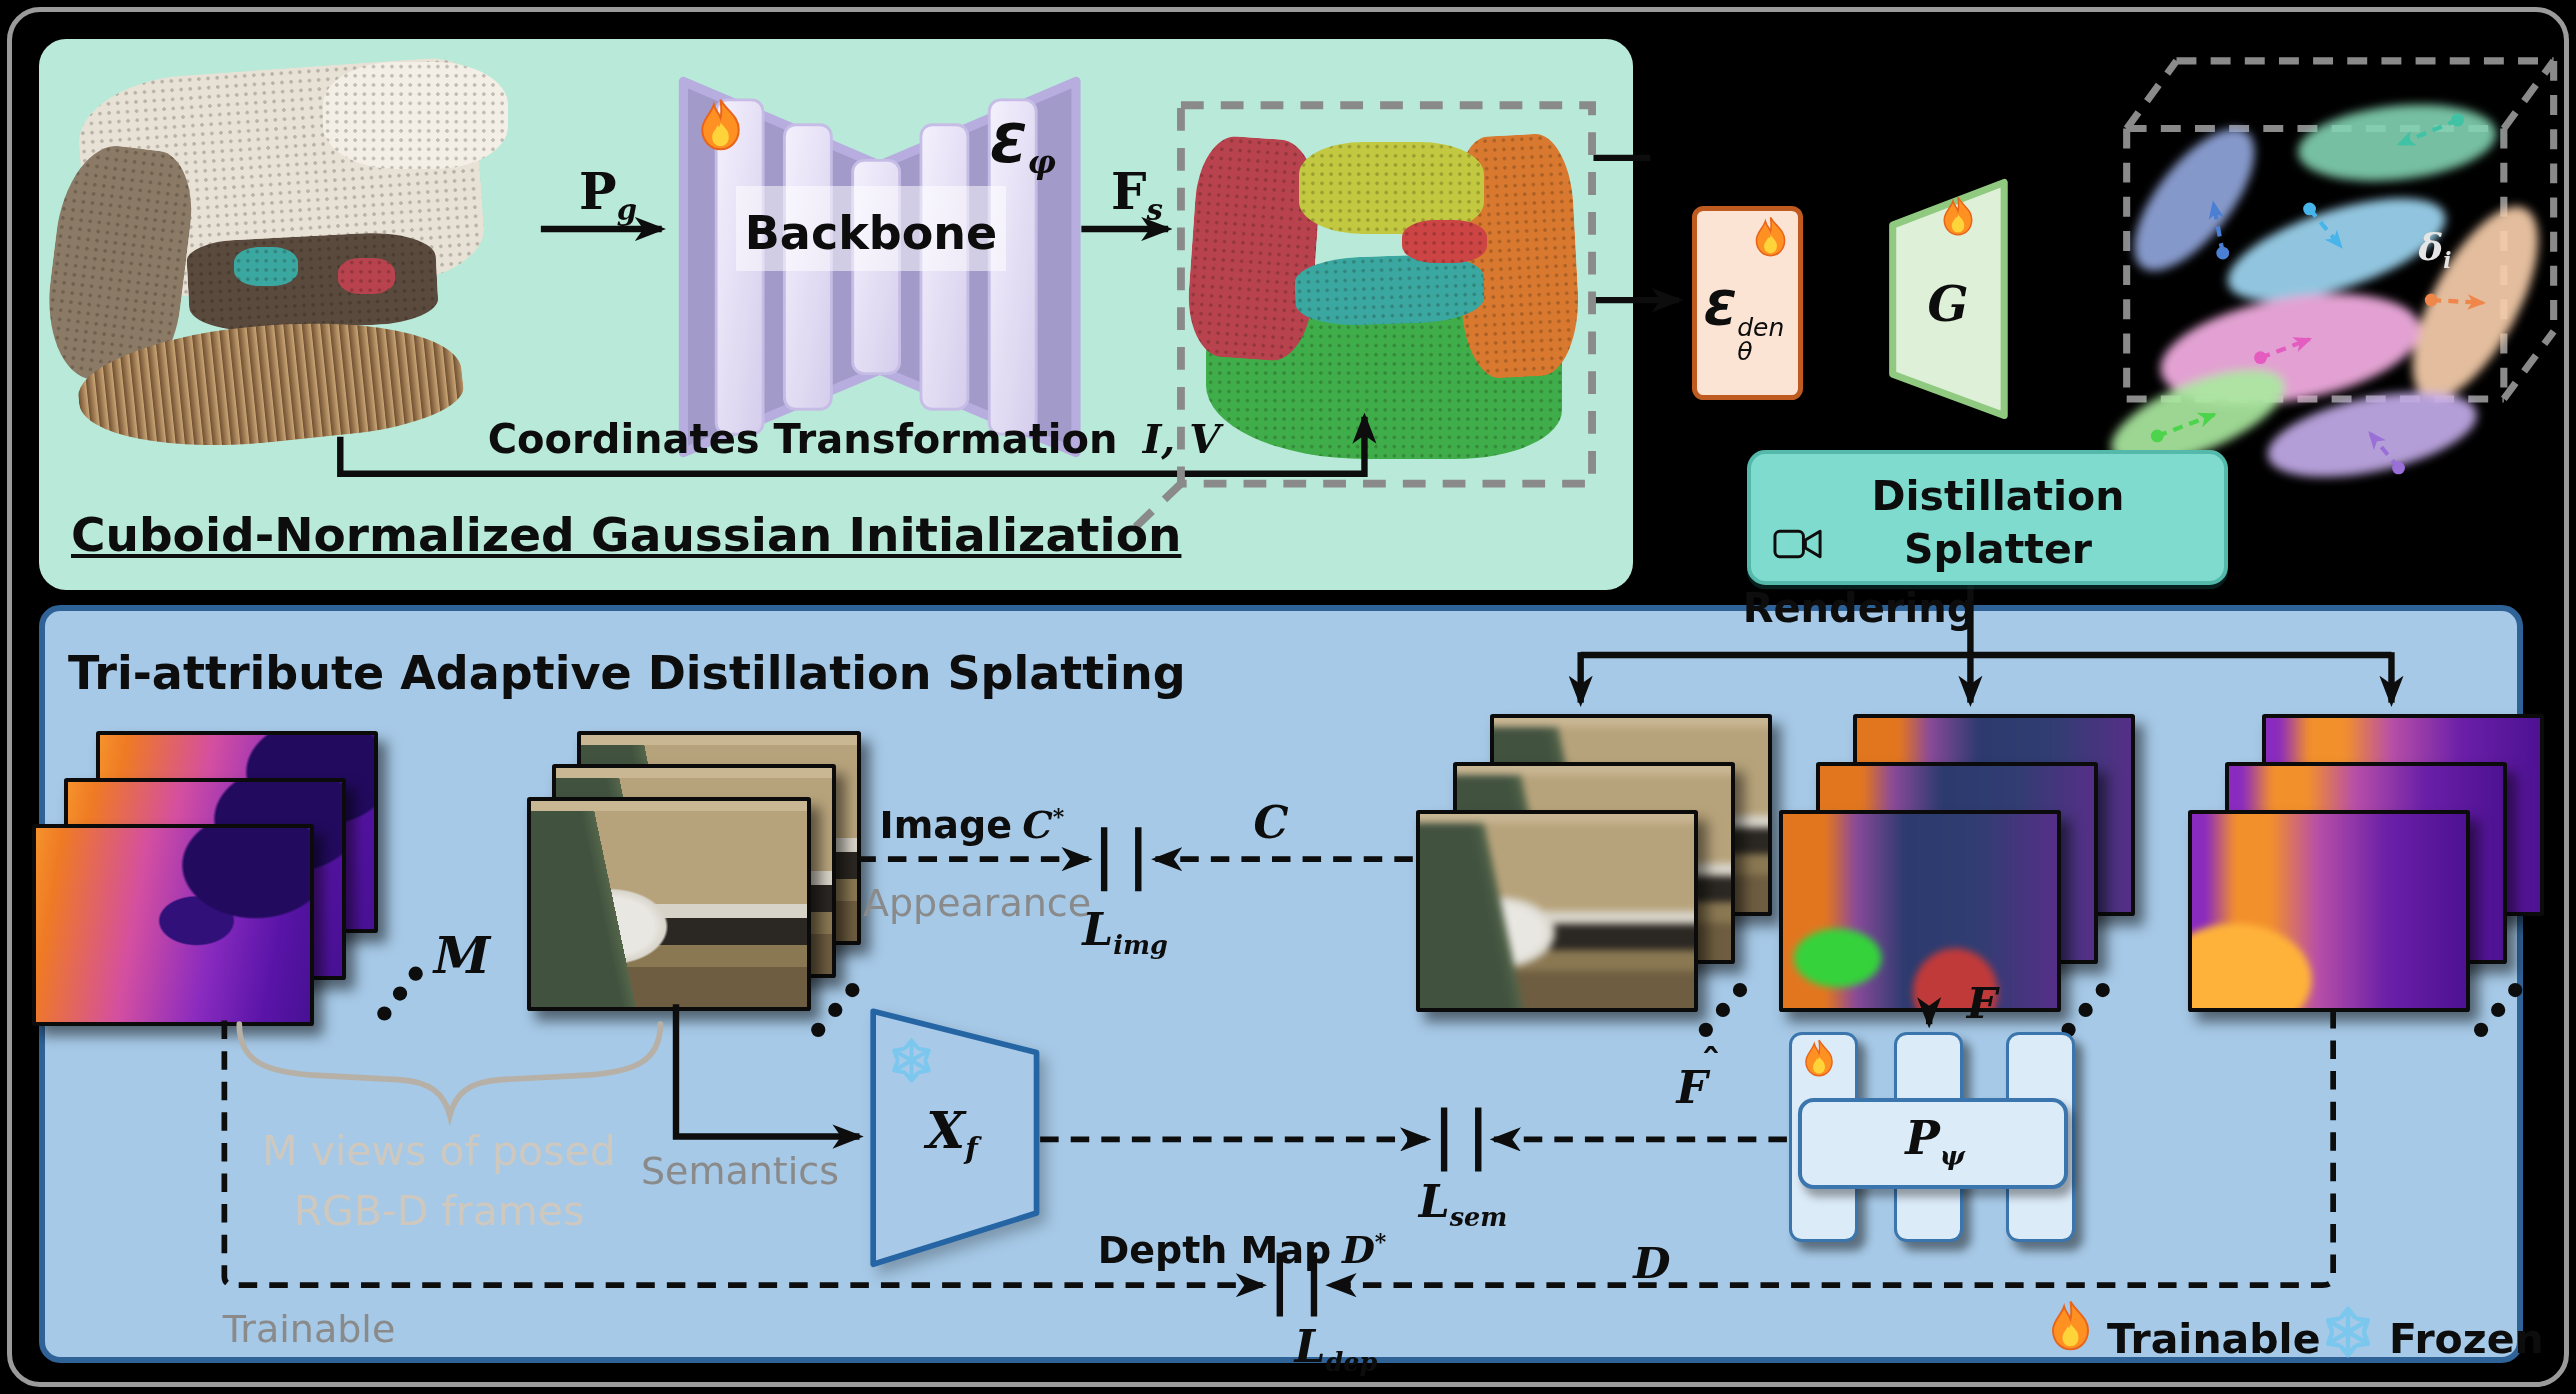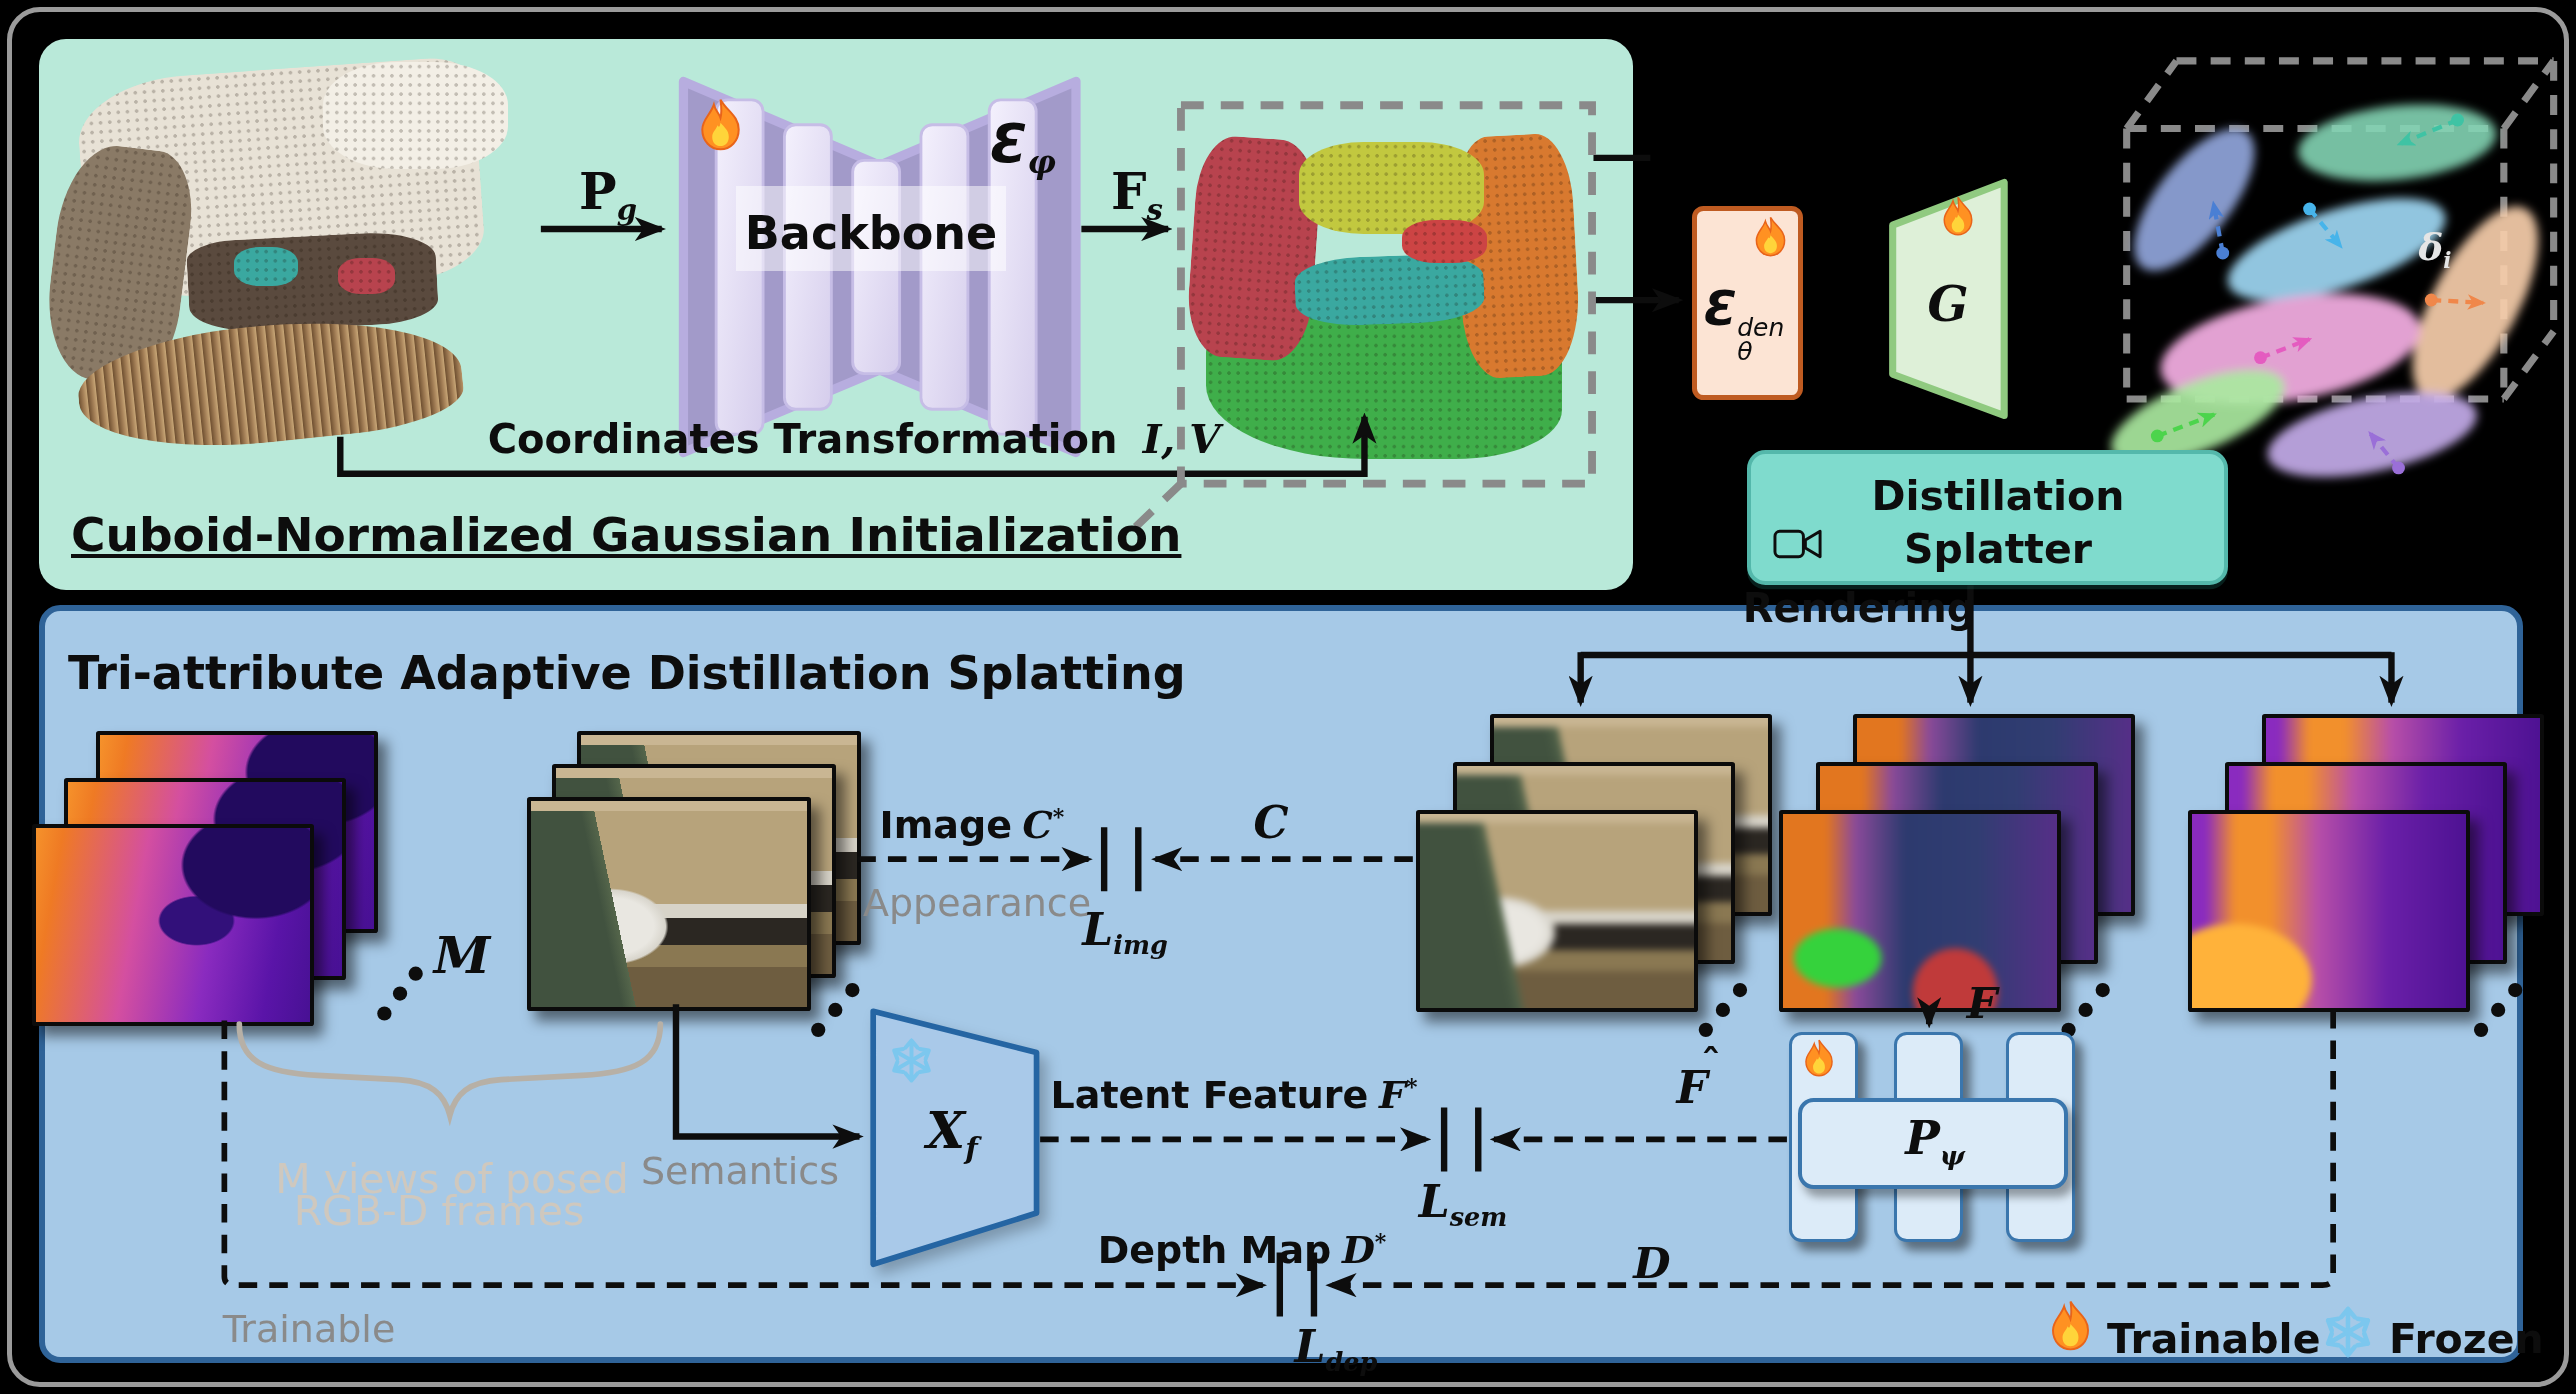--- a/index.html
+++ b/index.html
@@ -254,21 +254,21 @@
       <div class="fill img-rgb"></div>
     </div>
   <div class="layer img-rgb" style="left:552px;top:764px;width:276px;height:206px;">
       <div class="fill img-rgb"></div>
     </div>
   <div class="layer img-rgb" style="left:527px;top:797px;width:276px;height:206px;z-index:3;">
       <div class="fill img-rgb"></div>
     </div>
 
   <div class="lbl mt" style="left:462px;top:955px;font-size:51px;">M</div>
-  <div class="lbl f58 muted" style="left:452px;top:1151px;margin-top:28px;">M views of posed</div>
+  <div class="lbl f58 muted" style="left:439px;top:1151px;">M views of posed</div>
   <div class="lbl f58 muted" style="left:439px;top:1211px;">RGB-D frames</div>
 
   <div class="layer img-rgb blur" style="left:1490px;top:714px;width:274px;height:194px;">
       <div class="fill img-rgb"></div>
     </div>
   <div class="layer img-rgb blur" style="left:1453px;top:762px;width:274px;height:194px;">
       <div class="fill img-rgb"></div>
     </div>
   <div class="layer img-rgb blur" style="left:1416px;top:810px;width:274px;height:194px;z-index:3;">
       <div class="fill img-rgb"></div>
@@ -310,23 +310,20 @@
   </svg>
   <svg class="icon" style="left:888px;top:1037px;width:47px;height:47px;" viewBox="0 0 40 40">
     <g stroke="#7cc7ee" stroke-width="3.4" stroke-linecap="round" fill="none">
       <path d="M20 3 V37 M20 3 l-5 6 M20 3 l5 6 M20 37 l-5 -6 M20 37 l5 -6"></path>
       <path d="M20 3 V37 M20 3 l-5 6 M20 3 l5 6 M20 37 l-5 -6 M20 37 l5 -6" transform="rotate(60 20 20)"></path>
       <path d="M20 3 V37 M20 3 l-5 6 M20 3 l5 6 M20 37 l-5 -6 M20 37 l5 -6" transform="rotate(120 20 20)"></path>
     </g>
   </svg>
   <div class="lbl" style="left:952px;top:1133px;font-size:50px;">
     <span class="mt">X</span><sub class="mt">f</sub>
-  </div>
-  <div class="lbl f54 bold" style="left:1234px;top:1094px;">
-    <span>Latent Feature</span><span class="mt sp">F</span><sup class="mt">*</sup>
   </div>
   <div class="lbl" style="left:1463px;top:1204px;font-size:44px;">
     <span class="mt">L</span><sub class="mt">sem</sub>
   </div>
   <div class="lbl" style="left:1692px;top:1087px;font-size:44px;">
     <span class="hatwrap"><span class="hatmark">ˆ</span><span class="mt">F</span></span>
   </div>
 
   <div class="abs pbar" style="left:1789px;top:1032px;"></div>
   <div class="abs pbar" style="left:1894px;top:1032px;"></div>

